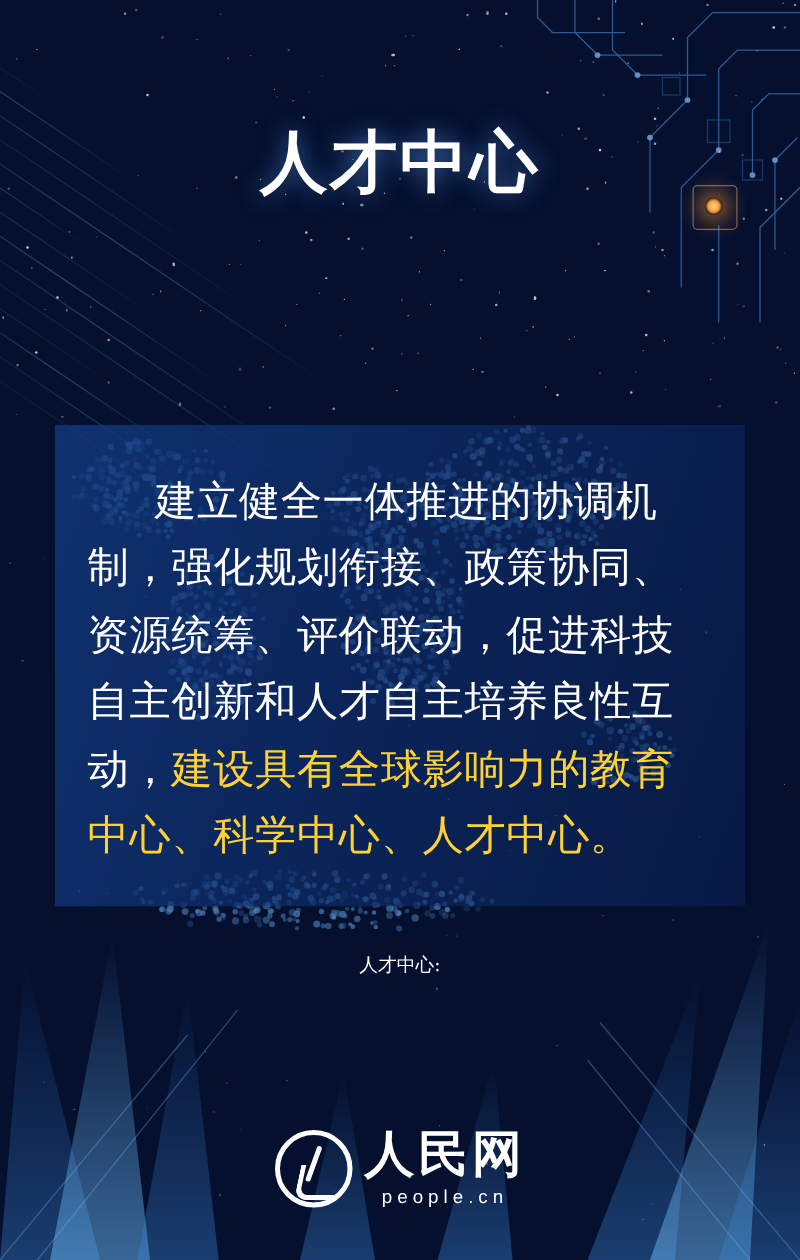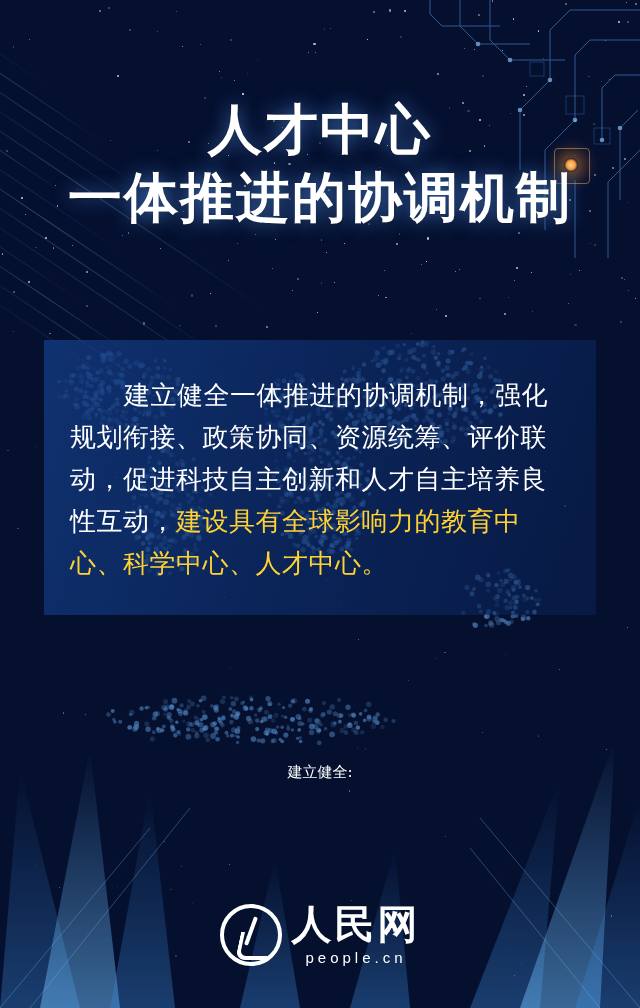--- a/index.html
+++ b/index.html
@@ -146,21 +146,21 @@
     width: 552px;
     padding: 34px 26px 30px 26px;
     box-sizing: border-box;
     background: linear-gradient(110deg, rgba(18,58,128,0.80) 0%, rgba(14,48,112,0.66) 45%, rgba(10,38,96,0.42) 100%);
     z-index: 6;
   }
   .panel p {
     margin: 0;
     color: #ffffff;
     font-family: "DejaVu Sans", "Liberation Sans", sans-serif;
-    font-size: 26px;
+    font-size: 33px;
     line-height: 1.62;
     text-indent: 54px;
     letter-spacing: .5px;
   }
   .panel .hl {
     color: #ffd233;
   }
 
   
   .source {
@@ -1988,29 +1988,28 @@
     <g stroke="#79c4ff" stroke-width="1" opacity="0.35" fill="none">
       <path d="M0 300 L150 120"></path>
       <path d="M30 300 L190 100"></path>
       <path d="M640 300 L480 110"></path>
       <path d="M600 300 L470 140"></path>
     </g>
   </svg>
 
   <div class="headline">
     <span class="l1">人才中心</span>
-    <span class="l2">一体推进的协调机制</span>
   </div>
 
   <div class="panel">
     <p><span>建立健全一体推进的协调机制，强化规划衔接、政策协同、资源统筹、评价联动，促进科技自主创新和人才自主培养良性互动，</span><span class="hl">建设具有全球影响力的教育中心、科学中心、人才中心。</span></p>
   </div>
 
   <div class="source">
-    <div class="s1">建立健全:</div>
+    <div class="s1">人才中心:</div>
   </div>
 
   <div class="logo">
     <div class="logo-inner">
       <div class="logo-mark"></div>
       <div class="logo-text">
         <div class="logo-cn">人民网</div>
         <div class="logo-en">people.cn</div>
       </div>
     </div>

